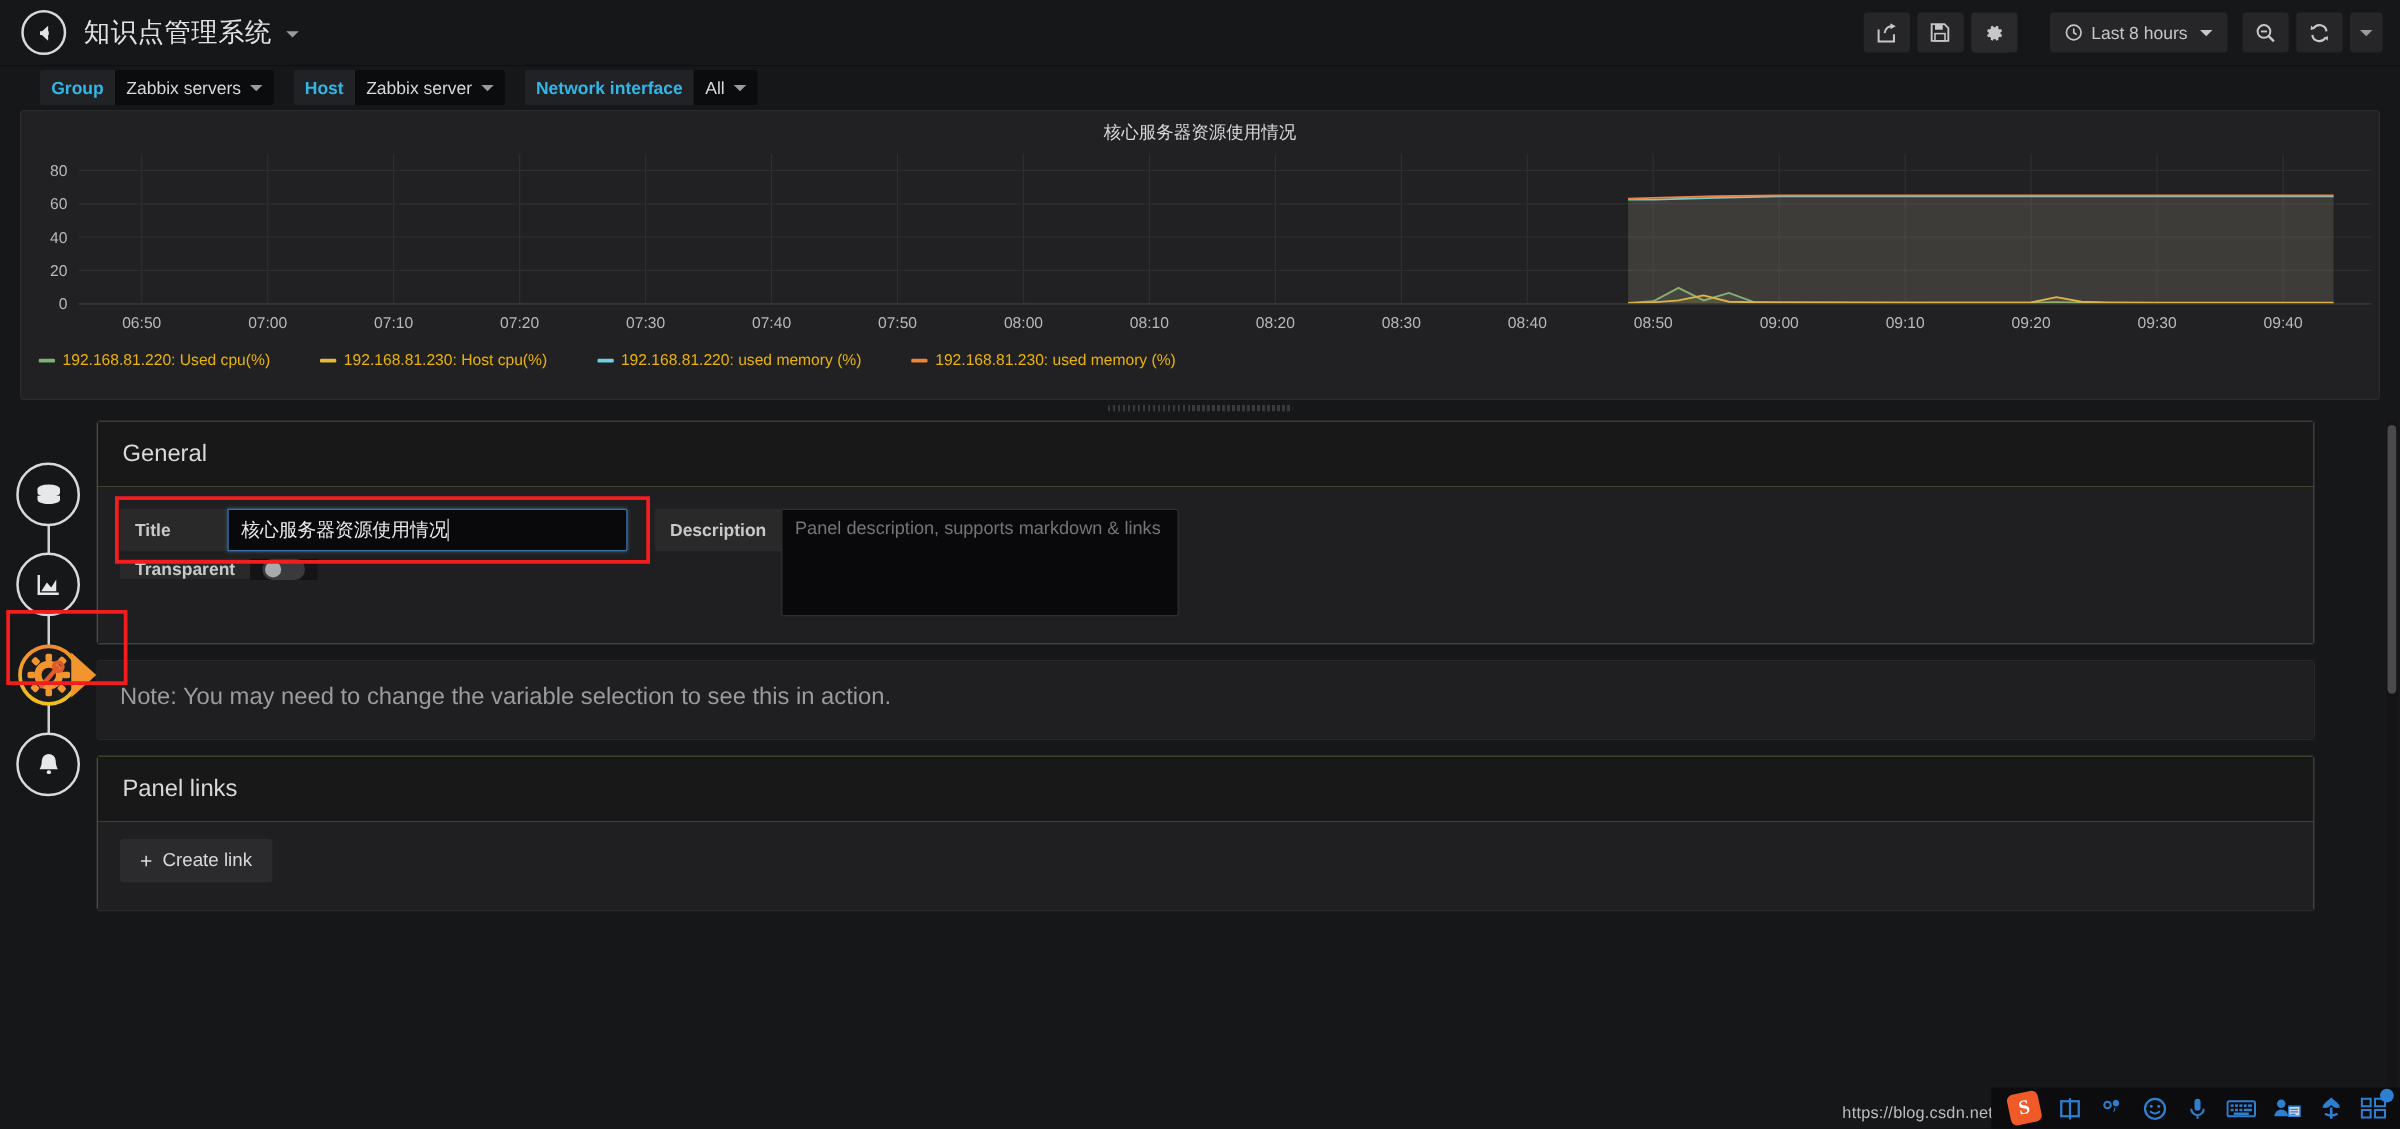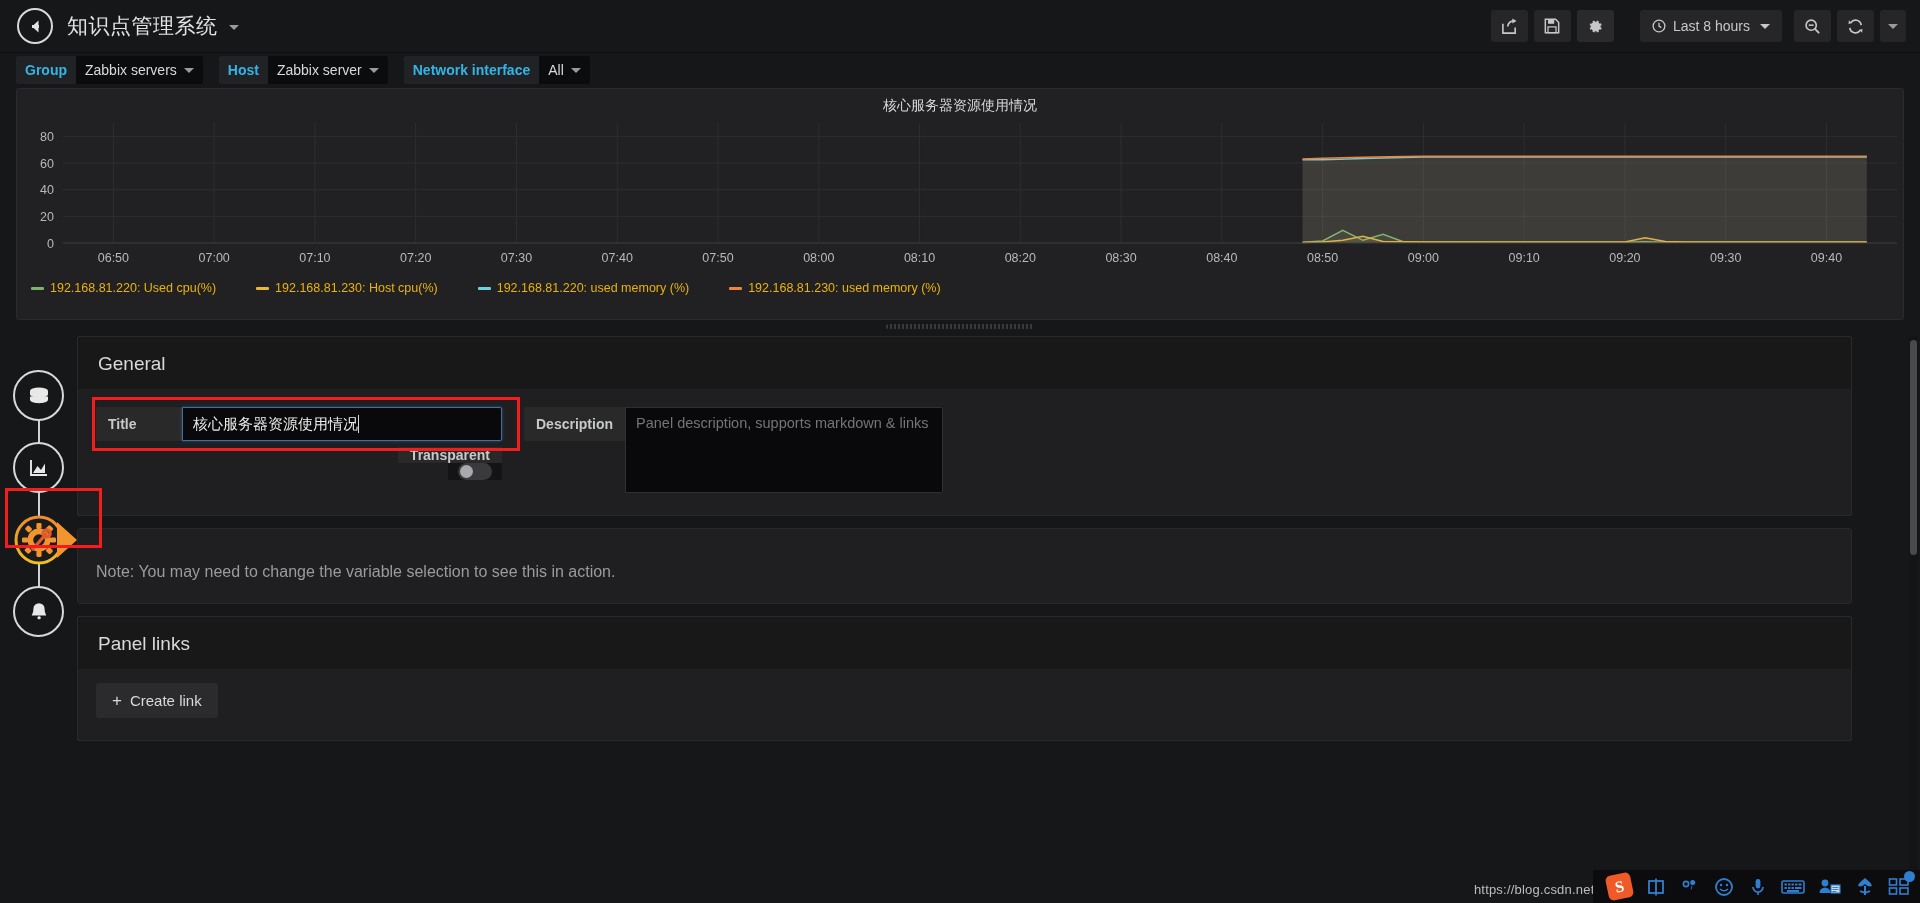--- a/index.html
+++ b/index.html
@@ -47,21 +47,21 @@
     display: flex; align-items: center; padding: 0 12px; cursor: pointer;
     color: #c7c7c7; font-size: 14px; gap: 7px;
   }
   .time-picker .caret { border-top-color:#c7c7c7; margin-left:3px; }
   .nav-right { display: flex; align-items: center; padding-right: 14px; }
   .nav-btn.sm { width: 26px; }
 
   
   .submenu {
     position: absolute; top: 53px; left: 0; width: 1920px; height: 34px;
-    display: flex; align-items: center; padding-left: 16px; gap: 16px;
+    display: flex; align-items: center; padding-left: 32px; gap: 16px;
     background: #161719;
   }
   .var { display: flex; align-items: stretch; height: 28px; }
   .var-label {
     background: #202226; color: #33b5e5; font-size: 14px; font-weight: 600;
     display: flex; align-items: center; padding: 0 9px; border-radius: 2px 0 0 2px;
     white-space: nowrap;
   }
   .var-value {
     background: #0b0c0e; color: #d8d9da; font-size: 14px;
@@ -125,21 +125,21 @@
     display: inline-block; width: 1px; height: 18px; background: #d8d9da;
     vertical-align: -3px; animation: none;
   }
   .title-text-wrap {
     position: relative; background: #09090b; border: 1px solid #3e6fa3;
     height: 34px; width: 320px; display: flex; align-items: center;
     padding: 0 10px; font-size: 15px; color: #ebebeb; border-radius: 0 2px 2px 0;
     box-shadow: 0 0 3px rgba(80,140,200,.45);
   }
 
-  .toggle-row { display: flex; align-items: flex-end; height: 30px; margin-top: 6px; flex-direction: column; }
+  .toggle-row { display: flex; align-items: flex-start; height: 30px; margin-top: 6px; }
   .toggle-label {
     background: #292929; color: #c8c9ca; font-size: 14px; font-weight: 600;
     display: flex; align-items: center; padding: 0 12px; min-width: 86px;
   }
   .toggle-cell { background: #141416; display: flex; align-items: center; padding: 0 10px; }
   .switch {
     width: 34px; height: 17px; border-radius: 9px; background: #3a3a3d;
     position: relative; cursor: pointer;
   }
   .switch::after {
@@ -156,21 +156,21 @@
     width: 318px; height: 86px; background: #09090b; border: 1px solid #2f2f32;
     color: #6d6f73; font-size: 14.5px; padding: 7px 10px; resize: none;
     outline: none; font-family: "Liberation Sans", sans-serif; border-radius: 0 2px 2px 0;
   }
 
   .select-box {
     width: 258px; height: 34px; background: #09090b; border: 1px solid #2f2f32;
     display: flex; align-items: center; justify-content: flex-end; padding: 0 12px;
     cursor: pointer; border-radius: 0 2px 2px 0;
   }
-  .note { font-size: 16px; color: #9a9b9e; margin-top: 16px; }
+  .note { font-size: 19px; color: #9a9b9e; }
 
   .create-link-btn {
     display: inline-flex; align-items: center; gap: 8px; background: #2b2b2e;
     color: #d8d9da; font-size: 15px; padding: 9px 16px; border-radius: 3px;
     cursor: pointer; border: none; font-family: "Liberation Sans", sans-serif;
   }
 
   
   .tabs { position: absolute; left: 13px; top: 370px; width: 52px; }
   .tabs-line {

